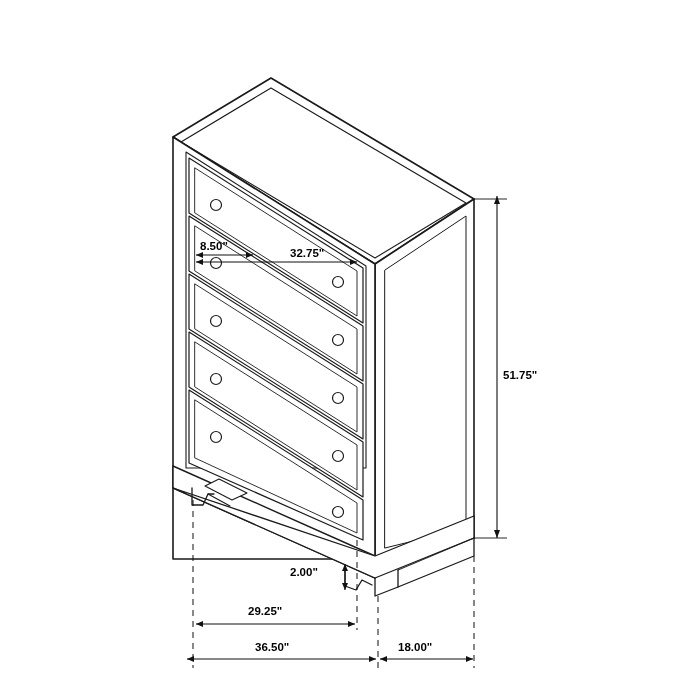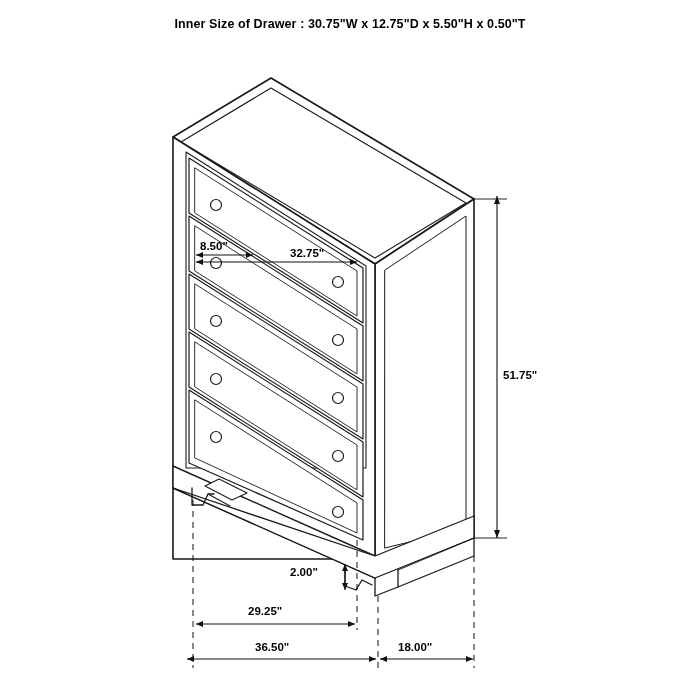--- a/index.html
+++ b/index.html
@@ -42,21 +42,20 @@
     font-size: 11.5px;
     font-weight: bold;
     white-space: nowrap;
   }
 </style>
 </head>
 <body>
 
 <div id="stage">
 
-  <div id="title">Inner Size of Drawer : 30.75"W x 12.75"D x 5.50"H x 0.50"T</div>
 
   <svg class="drawing" viewBox="0 0 700 700">
     <g fill="none" stroke="#1a1a1a" stroke-width="1.6" stroke-linejoin="round" stroke-linecap="round">
 
       <g>
         <path d="M173,137 L271,78 L474,199 L375,264 Z" fill="#ffffff"></path>
         <path d="M181,142 L271,88 L466,203 L375,258 Z" fill="#ffffff" stroke-width="1.1"></path>
       </g>
 
       <g>

